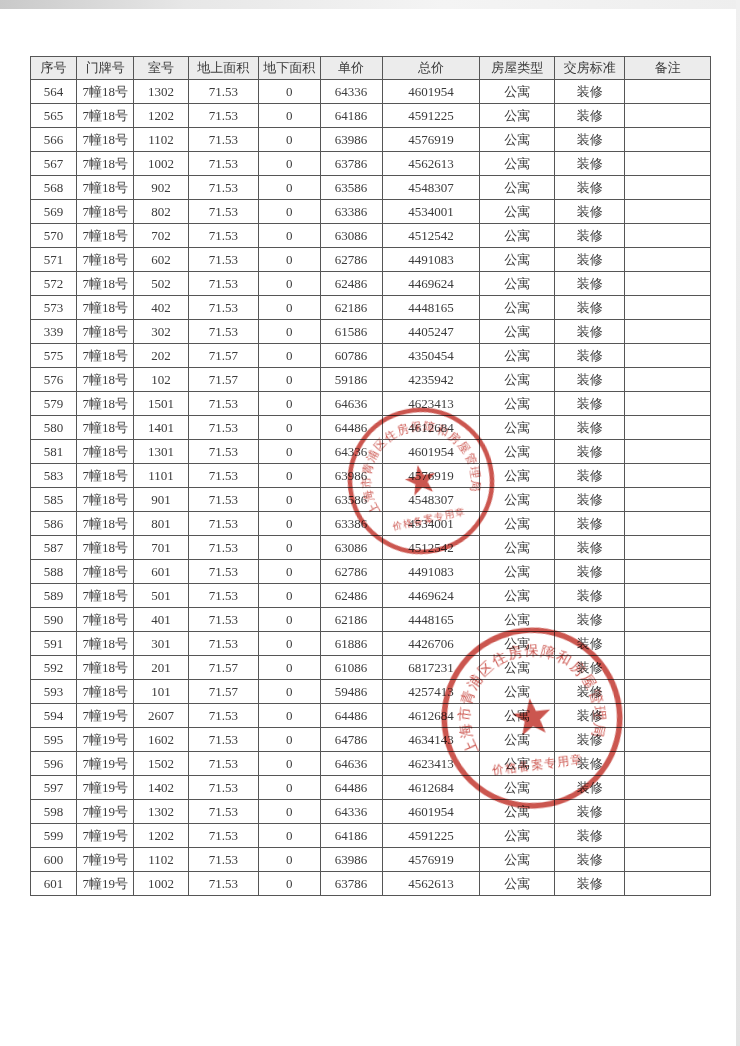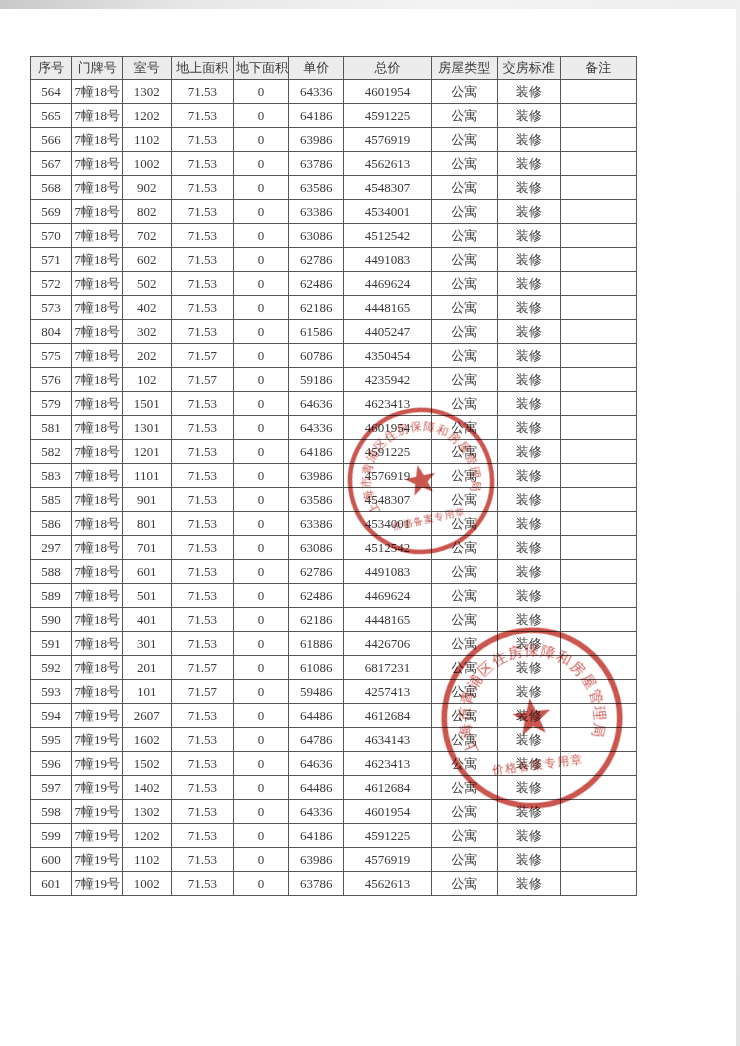--- a/index.html
+++ b/index.html
@@ -16,21 +16,21 @@
   }
   .page::before {
     content:""; position:absolute; top:0; left:0; right:0; height:9px;
     background:linear-gradient(90deg,#c9c9c9,#e7e7e7 25%,#f4f4f4 60%,#eeeeee);
   }
   .page::after {
     content:""; position:absolute; top:0; right:0; bottom:0; width:4px;
     background:linear-gradient(180deg,#f0f0f0,#e3e3e3);
   }
   table.price-table {
-    position:absolute; left:30px; top:56px; width:607px;
+    position:absolute; left:30px; top:56px; width:681px;
     border-collapse:collapse; table-layout:fixed;
     color:var(--text-color,#3b3b3b);
   }
   th, td {
     border:1px solid var(--border-color,#555);
     text-align:center; vertical-align:middle;
     font-size:13px; font-weight:normal;
     height:23px; line-height:23px;
     white-space:nowrap; overflow:hidden;
     padding:0 2px;
@@ -203,21 +203,21 @@
           <td>402</td>
           <td>71.53</td>
           <td>0</td>
           <td>62186</td>
           <td>4448165</td>
           <td>公寓</td>
           <td>装修</td>
           <td></td>
         </tr>
         <tr>
-          <td>804</td>
+          <td>339</td>
           <td>7幢18号</td>
           <td>302</td>
           <td>71.53</td>
           <td>0</td>
           <td>61586</td>
           <td>4405247</td>
           <td>公寓</td>
           <td>装修</td>
           <td></td>
         </tr>
@@ -251,44 +251,44 @@
           <td>1501</td>
           <td>71.53</td>
           <td>0</td>
           <td>64636</td>
           <td>4623413</td>
           <td>公寓</td>
           <td>装修</td>
           <td></td>
         </tr>
         <tr>
+          <td>580</td>
+          <td>7幢18号</td>
+          <td>1401</td>
+          <td>71.53</td>
+          <td>0</td>
+          <td>64486</td>
+          <td>4612684</td>
+          <td>公寓</td>
+          <td>装修</td>
+          <td></td>
+        </tr>
+        <tr>
           <td>581</td>
           <td>7幢18号</td>
           <td>1301</td>
           <td>71.53</td>
           <td>0</td>
           <td>64336</td>
           <td>4601954</td>
           <td>公寓</td>
           <td>装修</td>
           <td></td>
         </tr>
         <tr>
-          <td>582</td>
-          <td>7幢18号</td>
-          <td>1201</td>
-          <td>71.53</td>
-          <td>0</td>
-          <td>64186</td>
-          <td>4591225</td>
-          <td>公寓</td>
-          <td>装修</td>
-          <td></td>
-        </tr>
-        <tr>
           <td>583</td>
           <td>7幢18号</td>
           <td>1101</td>
           <td>71.53</td>
           <td>0</td>
           <td>63986</td>
           <td>4576919</td>
           <td>公寓</td>
           <td>装修</td>
           <td></td>
@@ -311,21 +311,21 @@
           <td>801</td>
           <td>71.53</td>
           <td>0</td>
           <td>63386</td>
           <td>4534001</td>
           <td>公寓</td>
           <td>装修</td>
           <td></td>
         </tr>
         <tr>
-          <td>297</td>
+          <td>587</td>
           <td>7幢18号</td>
           <td>701</td>
           <td>71.53</td>
           <td>0</td>
           <td>63086</td>
           <td>4512542</td>
           <td>公寓</td>
           <td>装修</td>
           <td></td>
         </tr>

